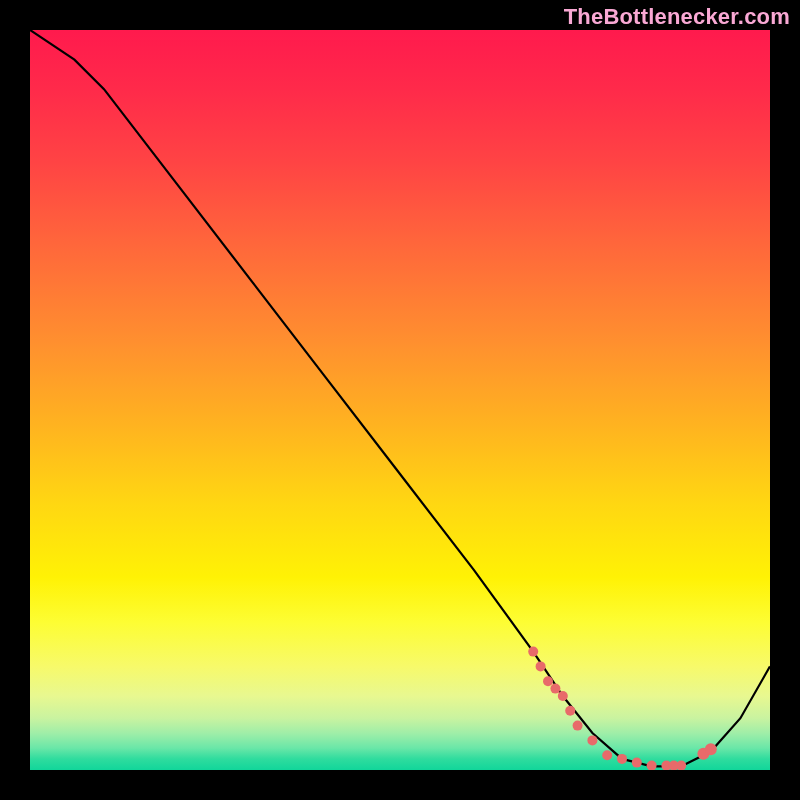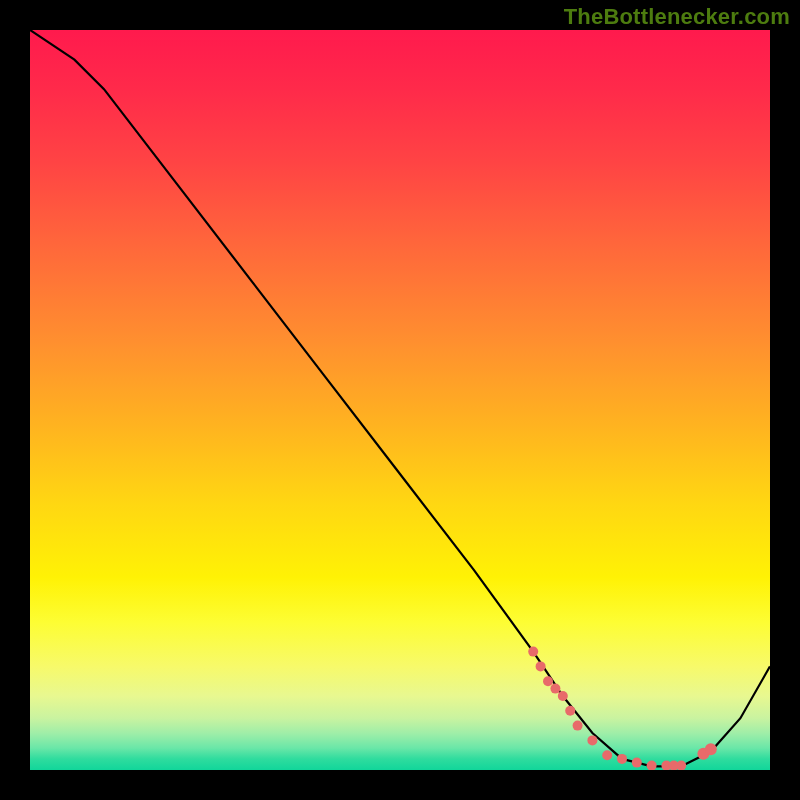--- a/index.html
+++ b/index.html
@@ -14,21 +14,21 @@
   .frame {
     position: relative;
     width: 800px;
     height: 800px;
     background: #000;
   }
   .watermark {
     position: absolute;
     top: 4px;
     right: 10px;
-    color: #4d7c0f;
+    color: #f9a8d4;
     font-size: 22px;
     font-weight: 600;
     letter-spacing: 0.2px;
     z-index: 5;
   }
   .plot-area {
     position: absolute;
     left: 30px;
     top: 30px;
     width: 740px;

